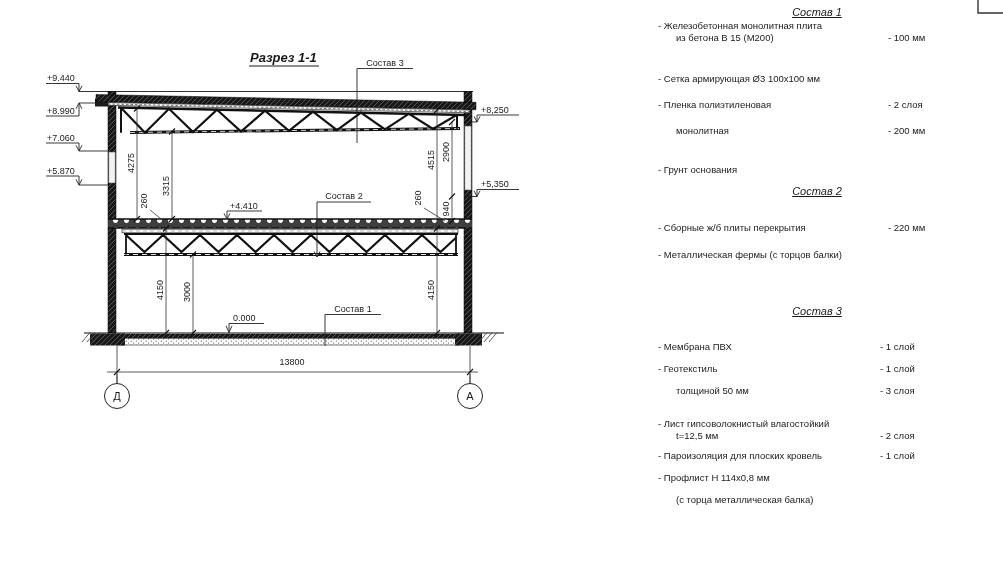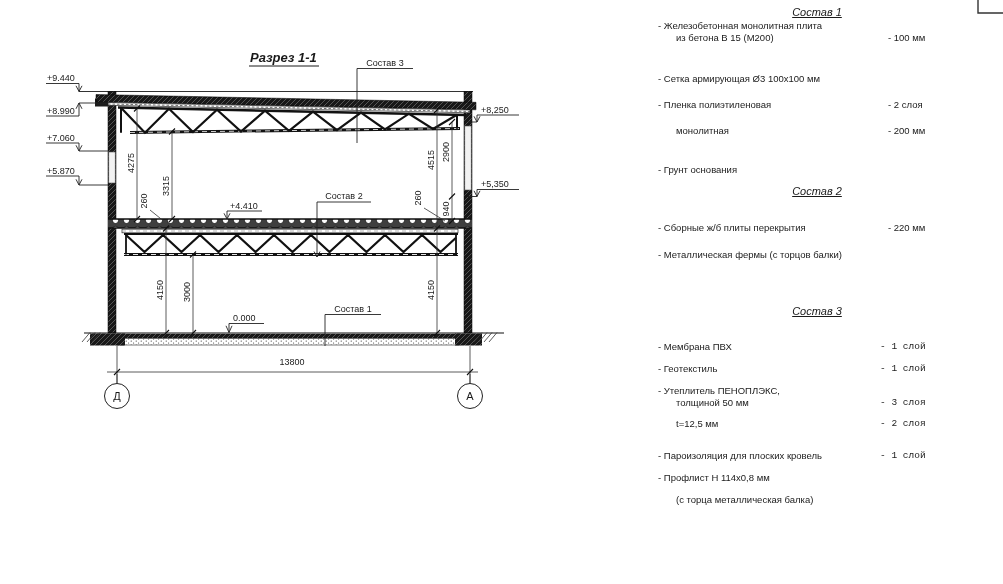--- a/index.html
+++ b/index.html
@@ -11,21 +11,21 @@
   .lead{font:9px "Liberation Sans",sans-serif;fill:#1a1a1a;}
   .axis{font:11px "Liberation Sans",sans-serif;fill:#1a1a1a;}
   .ttl{font:italic 600 13px "Liberation Sans",sans-serif;fill:#1a1a1a;}
   
   #legend{position:absolute;left:655px;top:0;width:348px;height:584px;font-size:9.5px;line-height:12px;}
   .sec-title{position:absolute;left:0;width:324px;text-align:center;font-size:11px;
              font-style:italic;text-decoration:underline;}
   .li{position:absolute;left:3px;width:344px;}
   .ind{margin-left:18px;}
   .val{position:absolute;left:230px;bottom:0;white-space:nowrap;}
-  .v3 .val{left:222px;font-family:Liberation Mono, monospace;}
+  .v3 .val{left:222px;}
 </style>
 </head>
 <body>
 
 <div id="page">
 
   <svg id="drawing-svg" width="1003" height="584" viewBox="0 0 1003 584">
     <defs>
       <pattern id="hatchD" width="5" height="5" patternUnits="userSpaceOnUse">
         <rect width="5" height="5" fill="#181818"></rect>
@@ -192,25 +192,25 @@
 
     <div class="li v3" style="top:341px">
       <div>- Мембрана ПВХ</div>
       <span class="val">- 1 слой</span>
     </div>
     <div class="li v3" style="top:363px">
       <div>- Геотекстиль</div>
       <span class="val">- 1 слой</span>
     </div>
     <div class="li v3" style="top:385px">
-      <div>- Утеплитель ПЕНОПЛЭКС,</div>
       <div class="ind">толщиной 50 мм</div>
       <span class="val">- 3 слоя</span>
     </div>
     <div class="li v3" style="top:418px">
+      <div>- Лист гипсоволокнистый влагостойкий</div>
       <div class="ind">t=12,5 мм</div>
       <span class="val">- 2 слоя</span>
     </div>
     <div class="li v3" style="top:450px">
       <div>- Пароизоляция для плоских кровель</div>
       <span class="val">- 1 слой</span>
     </div>
     <div class="li v3" style="top:472px">
       <div>- Профлист Н 114х0,8 мм</div>
     </div>

